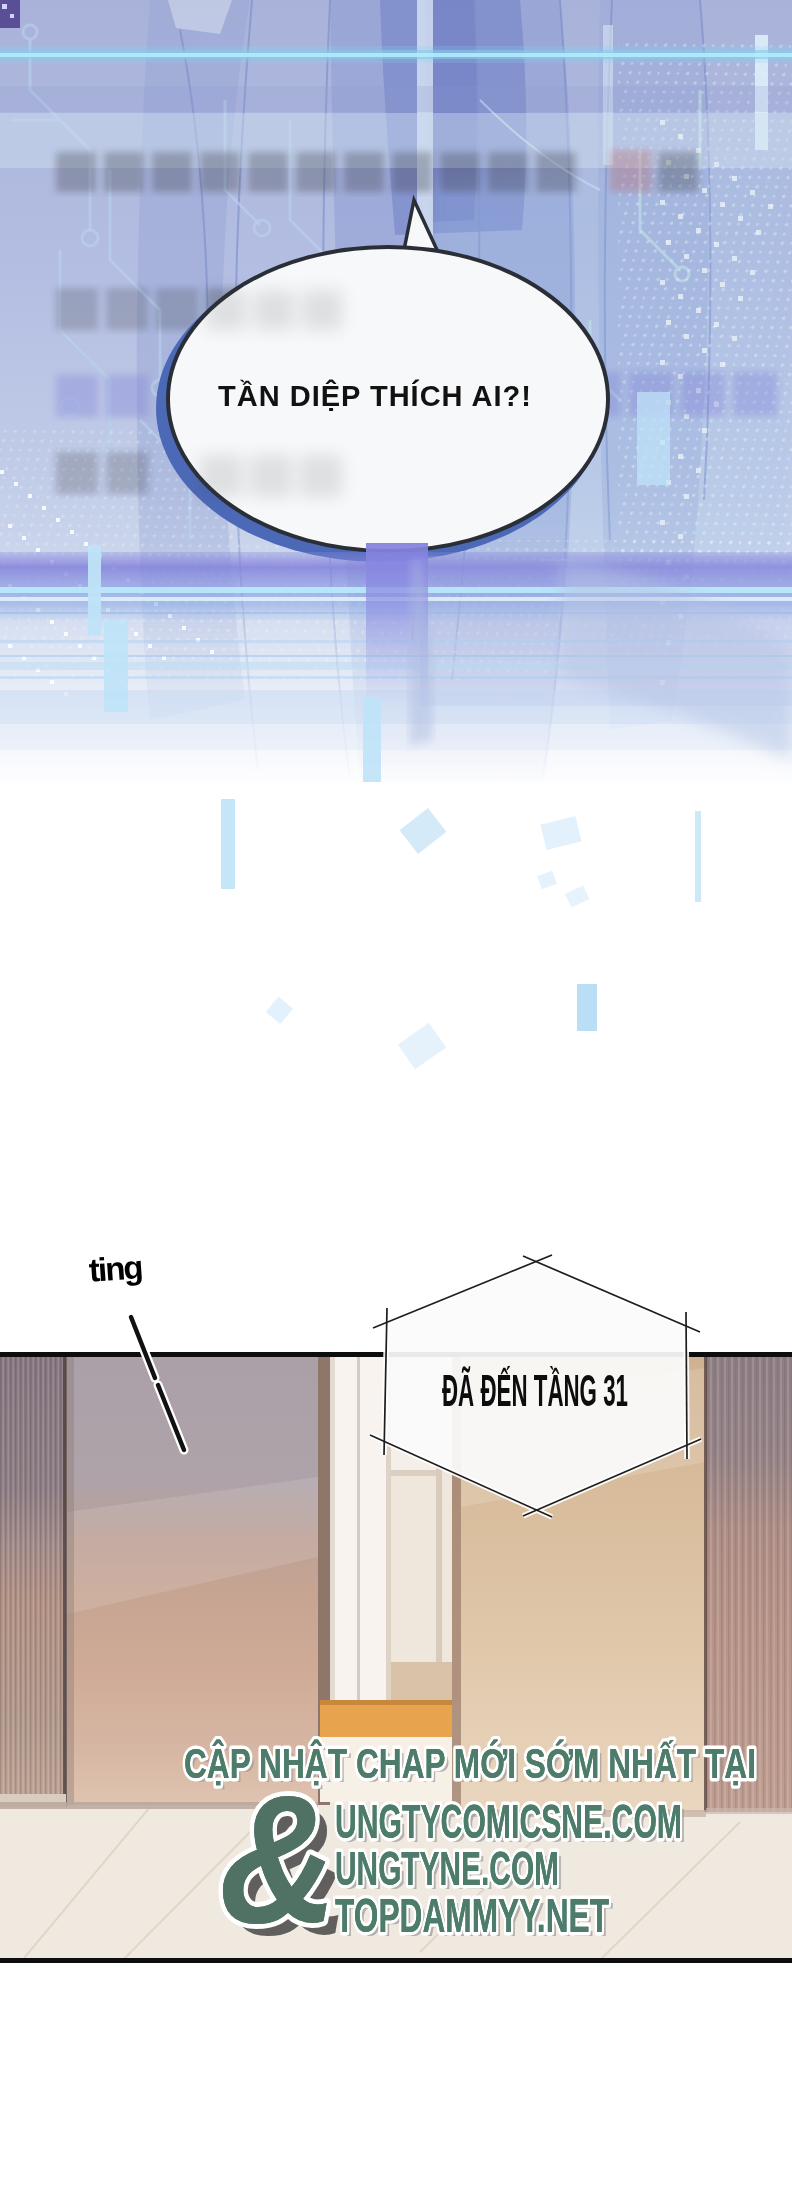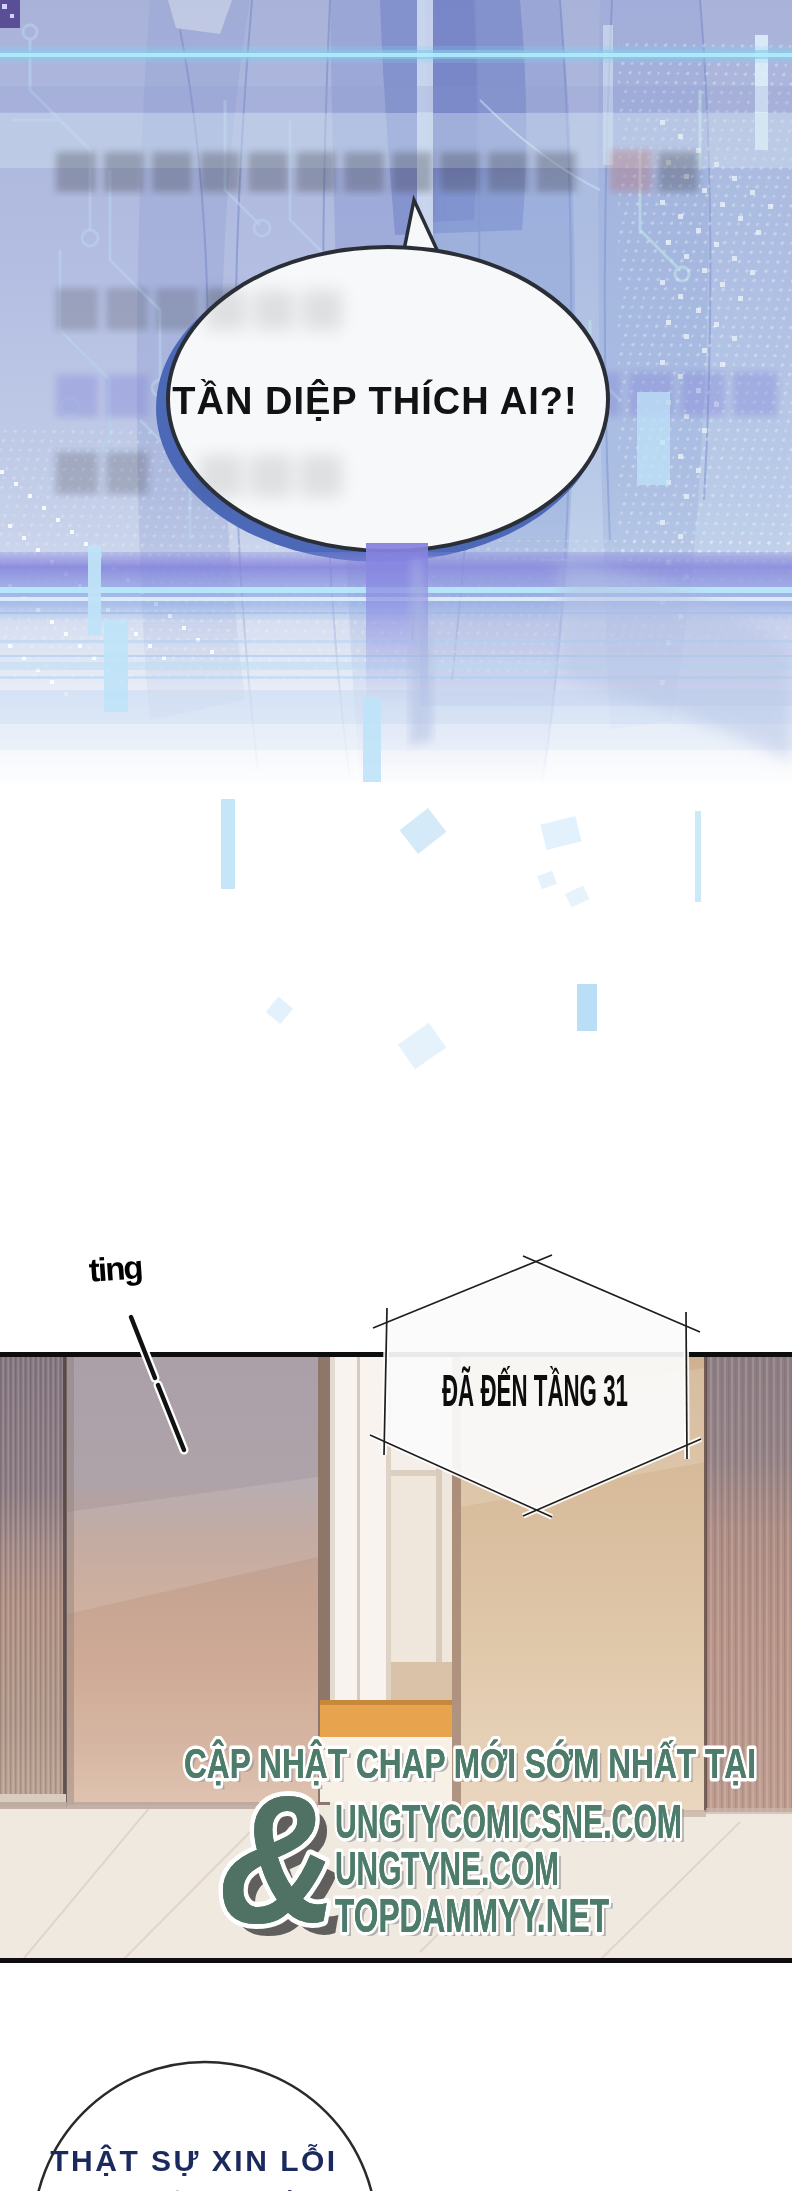--- a/index.html
+++ b/index.html
@@ -246,21 +246,21 @@
     <rect x="567" y="109" width="20" height="15" transform="rotate(-25 577 116)" opacity="0.5"></rect>
     <rect x="577" y="204" width="20" height="47" fill="#b5dcf4" opacity="0.95"></rect>
     <rect x="221" y="19" width="14" height="90" fill="#bfe3f8" opacity="0.9"></rect>
     <rect x="695" y="31" width="6" height="91" fill="#bfe3f8" opacity="0.8"></rect>
     <rect x="270" y="220" width="19" height="20" transform="rotate(40 279 230)" opacity="0.6"></rect>
     <rect x="403" y="251" width="38" height="30" transform="rotate(-35 422 266)" opacity="0.55"></rect>
   </g>
 </svg>
 
 <div class="abs" id="bubble1text" style="left:155px;top:380px;width:440px;text-align:center;
-     font-weight:bold;font-size:38px;letter-spacing:1px;color:#121212;white-space:nowrap;">TẦN DIỆP THÍCH AI?!</div>
+     font-weight:bold;font-size:29px;letter-spacing:1px;color:#121212;white-space:nowrap;">TẦN DIỆP THÍCH AI?!</div>
 
 <div class="abs" id="ting" style="left:89px;top:1250px;font-weight:bold;font-size:33px;color:#000;
      letter-spacing:-2px;transform:rotate(-4deg);">ting</div>
 
 <svg class="abs" style="left:100px;top:1300px;z-index:6;" width="120" height="170" viewBox="0 0 120 170">
   <line x1="31" y1="17" x2="55" y2="78" stroke="#ffffff" stroke-width="9" stroke-linecap="round"></line>
   <line x1="58" y1="85" x2="84" y2="150" stroke="#ffffff" stroke-width="9" stroke-linecap="round"></line>
   <line x1="31" y1="17" x2="55" y2="78" stroke="#111111" stroke-width="4.5" stroke-linecap="round"></line>
   <line x1="58" y1="85" x2="84" y2="150" stroke="#111111" stroke-width="4.5" stroke-linecap="round"></line>
 </svg>
@@ -416,23 +416,14 @@
 
   <g>
     <text x="339" y="216" font-size="48" fill="#9a9a9a" opacity="0.7" textLength="274" lengthAdjust="spacingAndGlyphs">TOPDAMMYY.NET</text>
     <text x="335" y="212" font-size="48" fill="#4d7c6b" stroke="#ffffff" stroke-width="7" paint-order="stroke" stroke-linejoin="round" textLength="274" lengthAdjust="spacingAndGlyphs">TOPDAMMYY.NET</text>
     <text x="335" y="212" font-size="48" fill="#4d7c6b" textLength="274" lengthAdjust="spacingAndGlyphs">TOPDAMMYY.NET</text>
   </g>
 </g>
 </svg>
 </div>
 
-<div class="abs" id="bubble2" style="left:0;top:2040px;width:500px;height:151px;">
-<svg width="500" height="151" viewBox="0 0 500 151">
-  <ellipse cx="205" cy="195" rx="172" ry="173" fill="#ffffff" stroke="#2a2a2a" stroke-width="2.5"></ellipse>
-  <g font-family="Liberation Sans, sans-serif" font-weight="bold" fill="#1b2a5e" text-anchor="middle">
-    <text x="194" y="131" font-size="30" letter-spacing="2.5">THẬT SỰ XIN LỖI</text>
-    <text x="225" y="177" font-size="30" letter-spacing="18">VỀ TỔ</text>
-  </g>
-</svg>
+
 </div>
 
-</div>
-
 </body></html>

